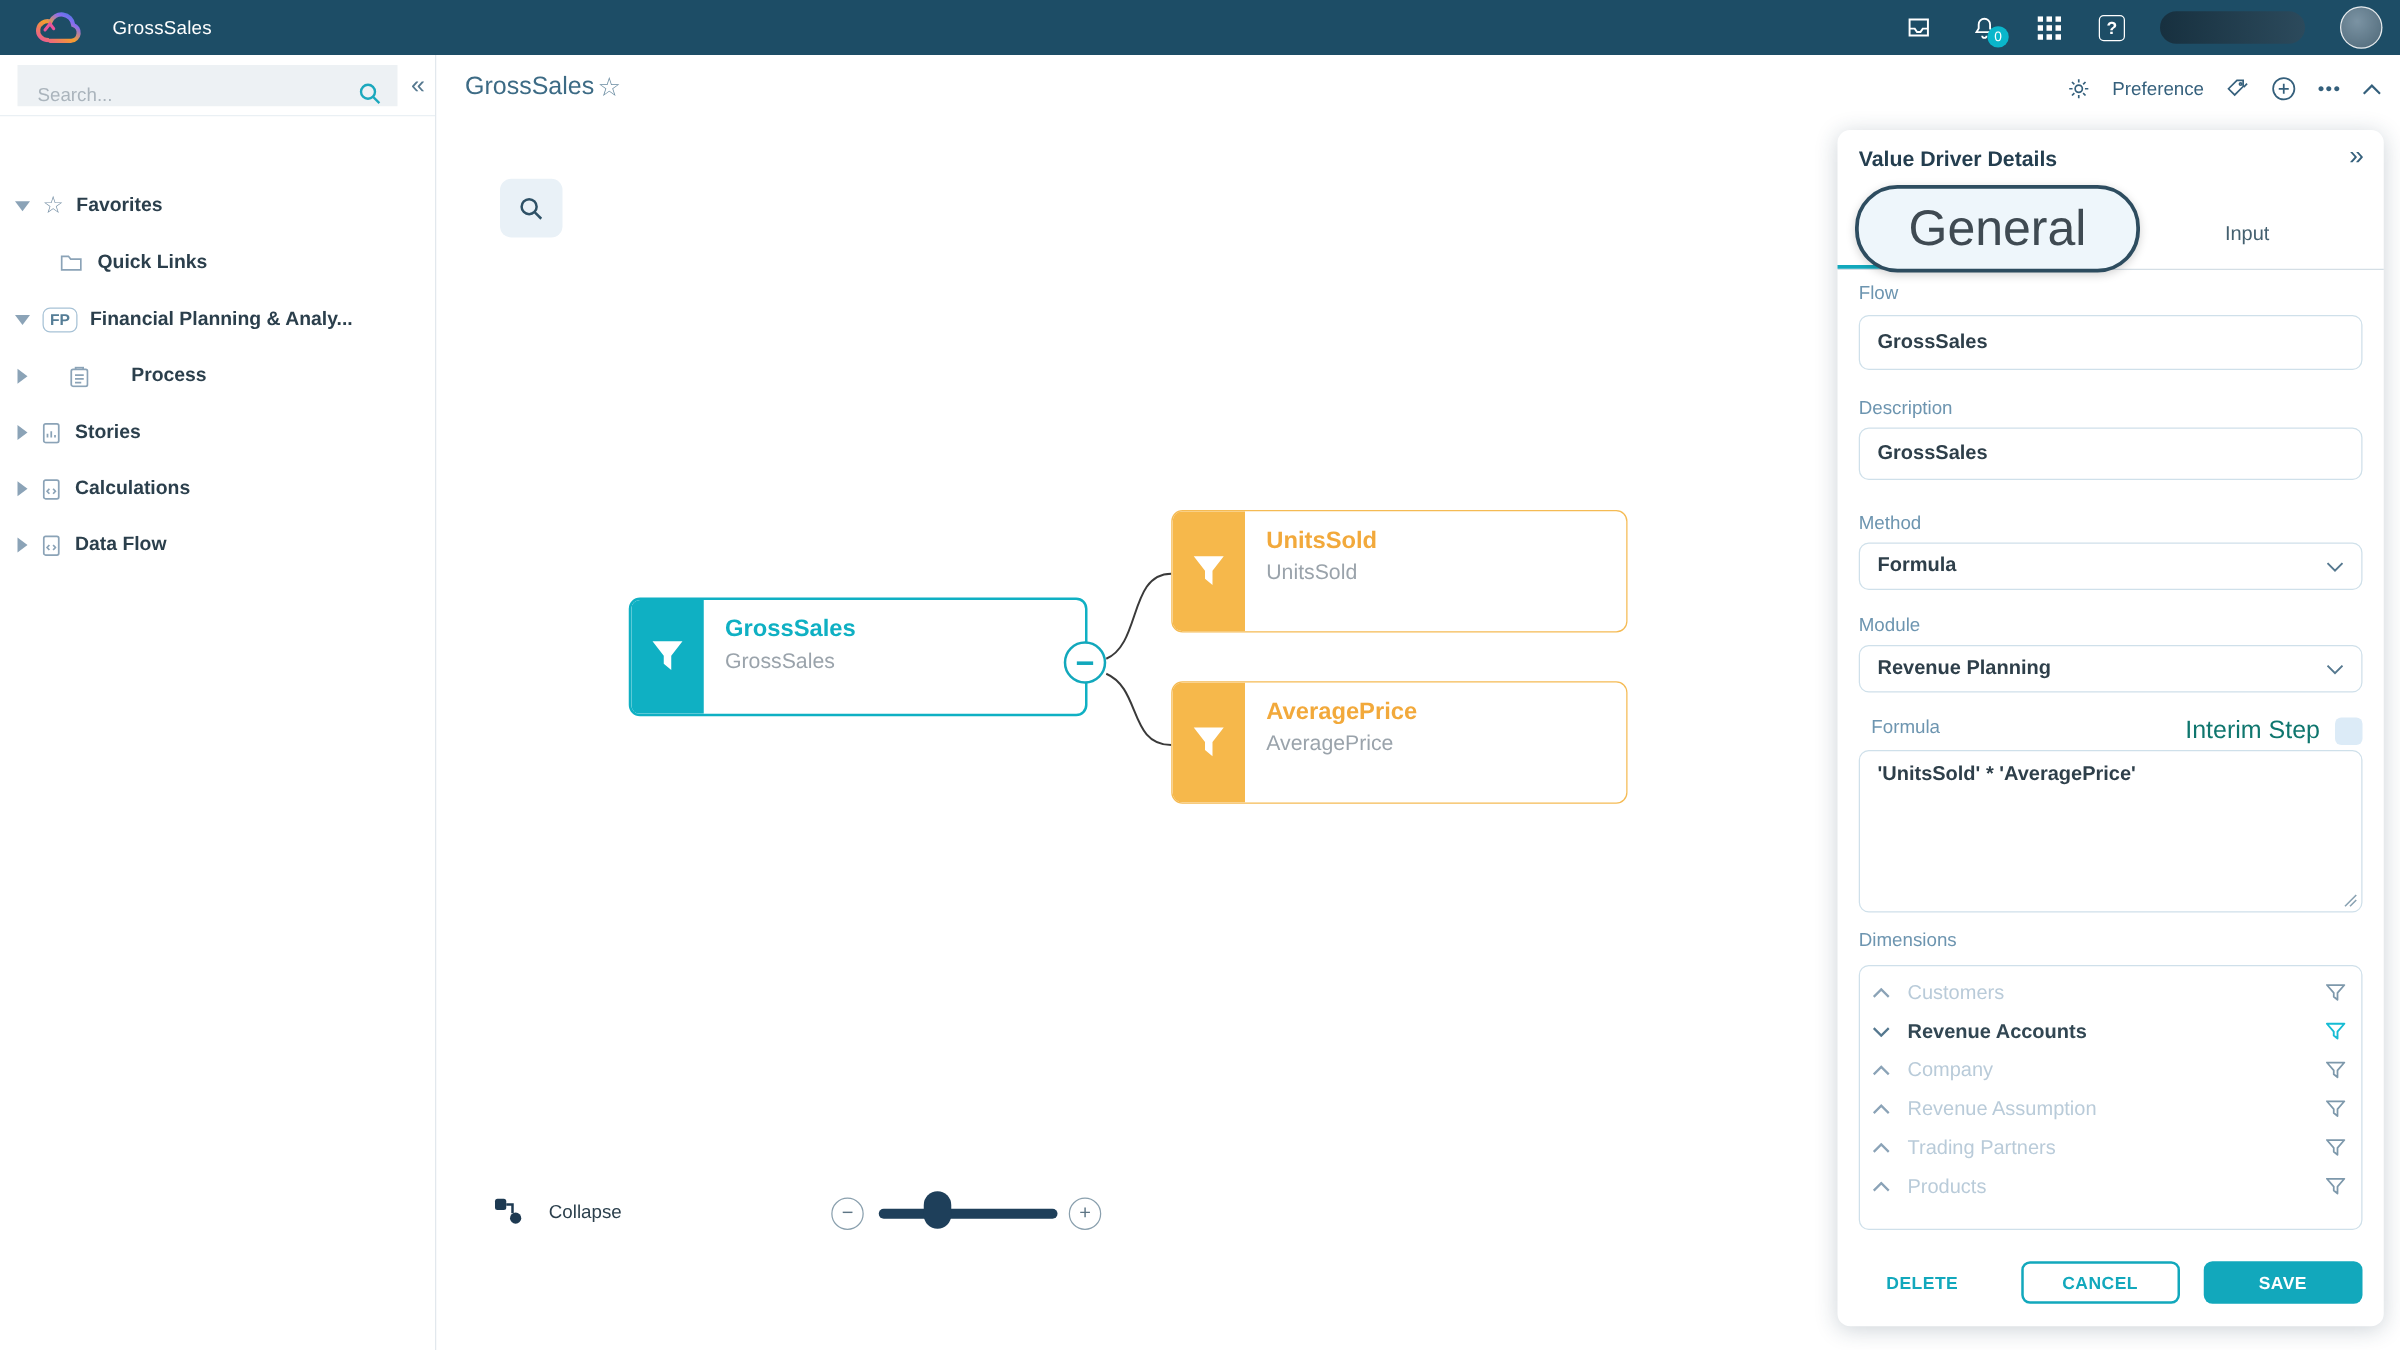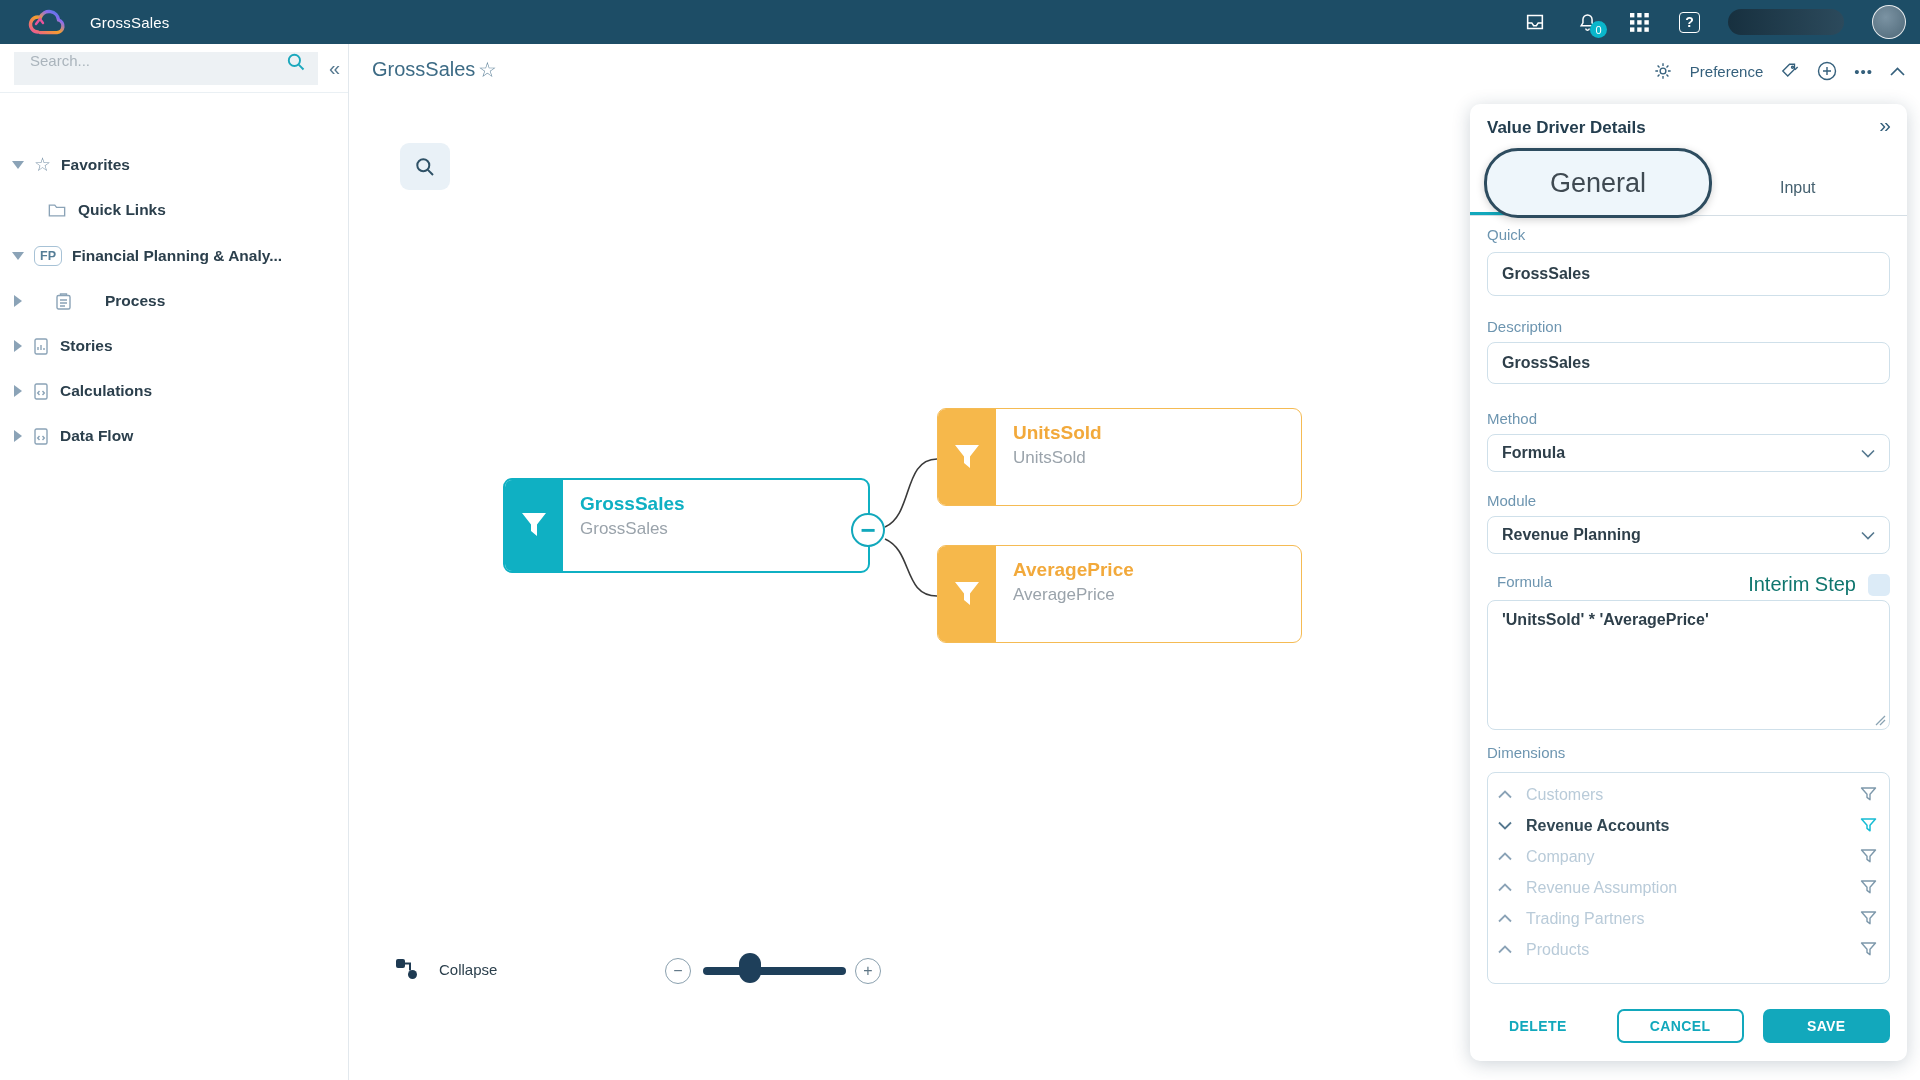--- a/index.html
+++ b/index.html
@@ -20,21 +20,21 @@
                background:linear-gradient(90deg,#17303f,#2c4a5c); }
   .avatar { width:34px; height:34px; border-radius:50%;
             background:radial-gradient(circle at 40% 35%, #7b93a3, #4e6878);
             border:1.5px solid rgba(255,255,255,.85); }
 
   
   .sidebar { position:absolute; top:44px; left:0; width:349px; height:1036px; background:#fff;
              border-right:1px solid #e2e8ed; }
   .search-row { position:relative; height:49px; border-bottom:1px solid #eaf0f4; }
   .search-box { position:absolute; left:14px; top:8px; width:304px; height:33px; background:#edf1f4;
-                border-radius:0; display:flex; align-items:flex-start; }
+                border-radius:0; display:flex; align-items:flex-end; }
   .search-box input { flex:1; border:none; outline:none; background:transparent; padding:0 10px 0 16px;
                       font-size:15px; color:#3c4a55; font-family:"Liberation Sans",sans-serif; }
   .search-box input::placeholder { color:#aab4bc; }
   .search-box svg { margin-right:12px; }
   .side-collapse { position:absolute; right:8px; top:12px; font-size:20px; color:#55788f; cursor:pointer; line-height:24px; }
 
   .tree-row { position:absolute; left:0; width:100%; height:30px; display:flex; align-items:center; cursor:pointer; }
   .tree-label { font-size:15.5px; font-weight:bold; color:#2b3f4c; white-space:nowrap; }
   .caret-down { width:0; height:0; border-left:6px solid transparent; border-right:6px solid transparent;
                 border-top:8px solid #8ba3b7; margin:0 10px 0 12px; flex:0 0 auto; }
@@ -93,21 +93,21 @@
   .panel-title { position:absolute; top:14px; left:17px; font-size:17px; font-weight:bold; color:#243e4f; }
   .panel-expand { position:absolute; top:9px; right:16px; font-size:21px; color:#35607c; cursor:pointer; }
 
   .tabbar { position:absolute; top:46px; left:0; width:437px; height:66px; border-bottom:1px solid #d4dee5; display:flex; }
   .tab { flex:1; display:flex; align-items:flex-end; justify-content:center; padding-bottom:18px;
          font-size:16px; color:#44606f; cursor:pointer; }
   .tab.active { border-bottom:3px solid #12a8bc; color:#2b4a5c; }
   .tab-highlight { position:absolute; top:44px; left:14px; width:228px; height:70px; background:#eef6fb;
                    border:3px solid #2d4c5f; border-radius:34px; display:flex; align-items:center;
                    justify-content:center; box-shadow:0 2px 8px rgba(0,0,0,.18); z-index:6; cursor:pointer; }
-  .tab-highlight span { font-size:27px; color:#3f4a52; }
+  .tab-highlight span { font-size:40px; color:#3f4a52; }
 
   .fld-label { position:absolute; left:17px; font-size:15px; color:#6d95b0; }
   .fld-input { position:absolute; left:17px; width:403px; height:44px; border:1px solid #cfe0ea; border-radius:8px;
                padding:0 14px; font-size:16px; font-weight:bold; color:#2e3f4a; outline:none;
                font-family:"Liberation Sans",sans-serif; background:#fff; }
   .fld-select { position:absolute; left:17px; width:403px; height:38px; border:1px solid #cfe0ea; border-radius:8px;
                 display:flex; align-items:center; padding:0 14px; font-size:16px; font-weight:bold; color:#2e3f4a;
                 cursor:pointer; background:#fff; }
   .fld-select svg { margin-left:auto; }
   .fld-textarea { position:absolute; left:17px; top:496px; width:403px; height:130px; border:1px solid #cfe0ea;
@@ -374,21 +374,21 @@
     <span class="panel-expand">»</span>
 
     <div class="tabbar">
       <div class="tab active"></div>
       <div class="tab">Input</div>
     </div>
     <div class="tab-highlight">
       <span>General</span>
     </div>
 
-    <span class="fld-label" style="top:122px;">Quick</span>
+    <span class="fld-label" style="top:122px;">Flow</span>
     <input class="fld-input" style="top: 148px;" value="GrossSales">
 
     <span class="fld-label" style="top:214px;">Description</span>
     <input class="fld-input" style="top: 238px; height: 42px;" value="GrossSales">
 
     <span class="fld-label" style="top:306px;">Method</span>
     <div class="fld-select" style="top:330px;">
       <span>Formula</span>
       <svg width="14" height="9" viewBox="0 0 14 9" fill="none" stroke="#55788f" stroke-width="1.6">
         <polyline points="1,1.5 7,7.5 13,1.5"></polyline>

